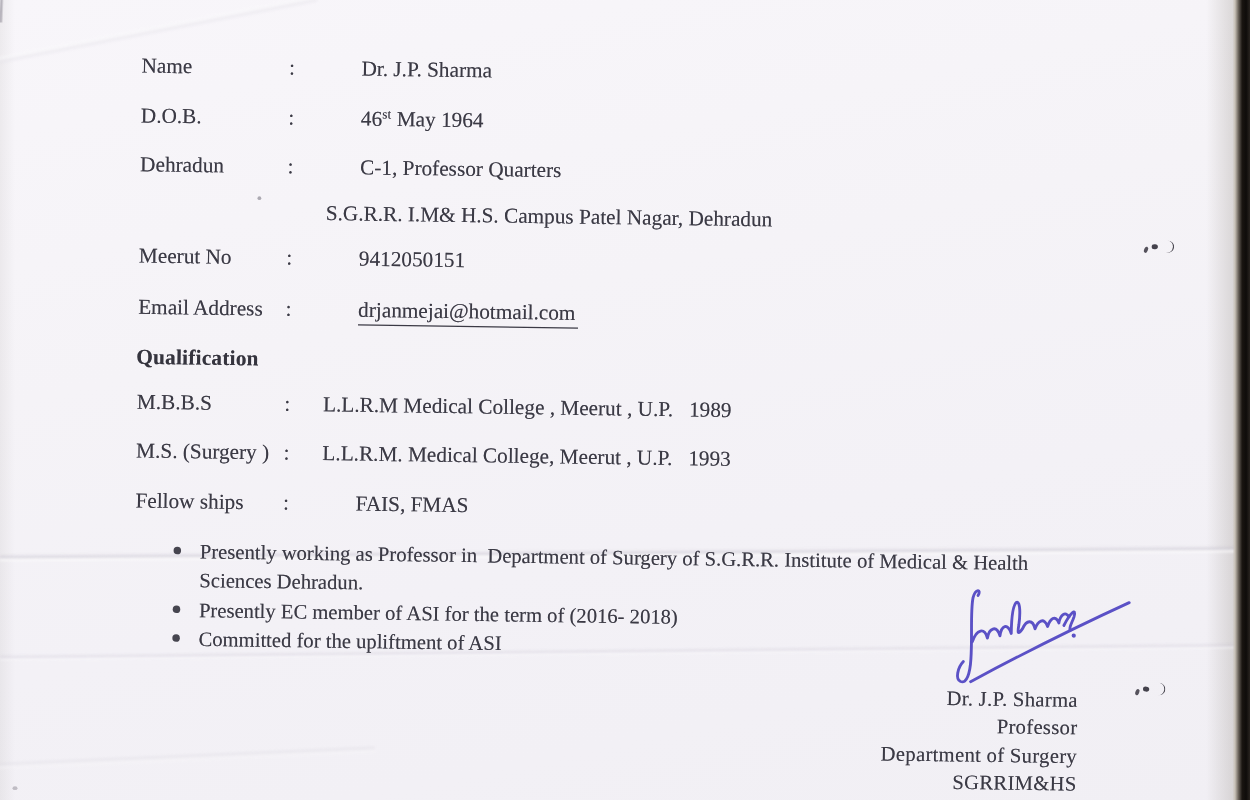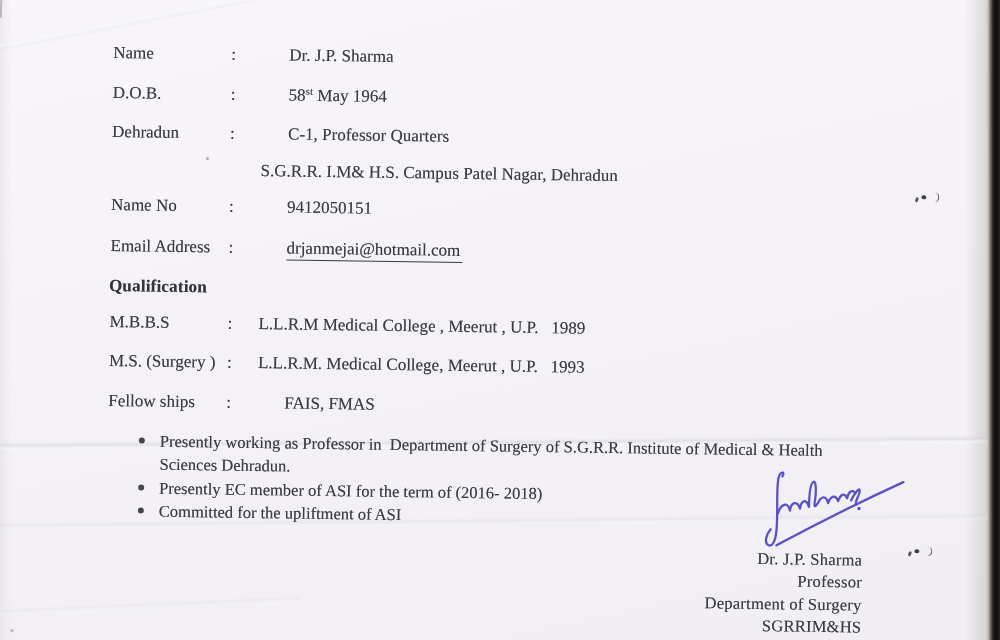--- a/index.html
+++ b/index.html
@@ -136,35 +136,35 @@
 
     <div class="row" style="top:42px">
       <span class="lbl">Name</span>
       <span class="colon">:</span>
       <span class="val">Dr. J.P. Sharma</span>
     </div>
 
     <div class="row" style="top:82px">
       <span class="lbl">D.O.B.</span>
       <span class="colon">:</span>
-      <span class="val"><span>58</span><sup class="ord">st</sup><span> May 1964</span></span>
+      <span class="val"><span>46</span><sup class="ord">st</sup><span> May 1964</span></span>
     </div>
 
     <div class="row" style="top:121px">
       <span class="lbl">Dehradun</span>
       <span class="colon">:</span>
       <span class="val">C-1, Professor Quarters</span>
     </div>
 
     <div class="row" style="top:158px">
       <span class="val val-b">S.G.R.R. I.M&amp; H.S. Campus Patel Nagar, Dehradun</span>
     </div>
 
     <div class="row" style="top:194px">
-      <span class="lbl">Name No</span>
+      <span class="lbl">Meerut No</span>
       <span class="colon">:</span>
       <span class="val">9412050151</span>
     </div>
 
     <div class="row" style="top:235px">
       <span class="lbl">Email Address</span>
       <span class="colon">:</span>
       <span class="val underlined">drjanmejai@hotmail.com</span>
     </div>
 

